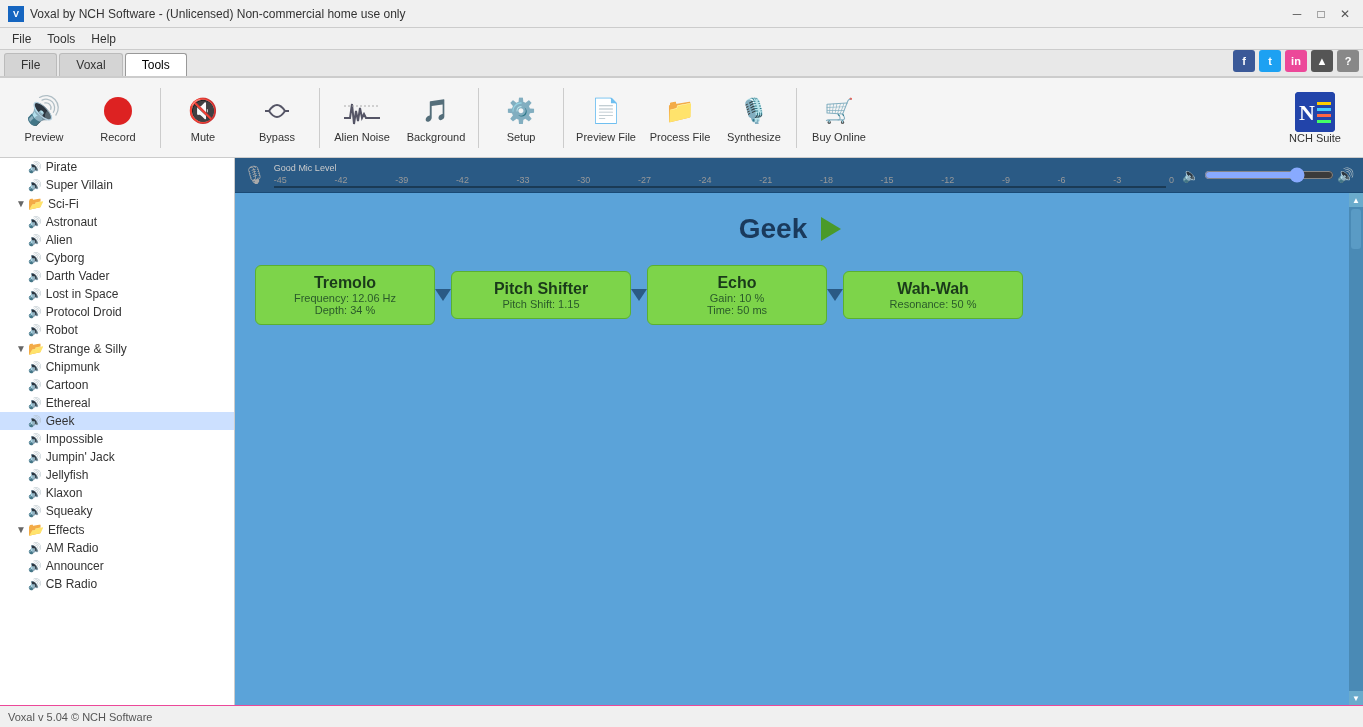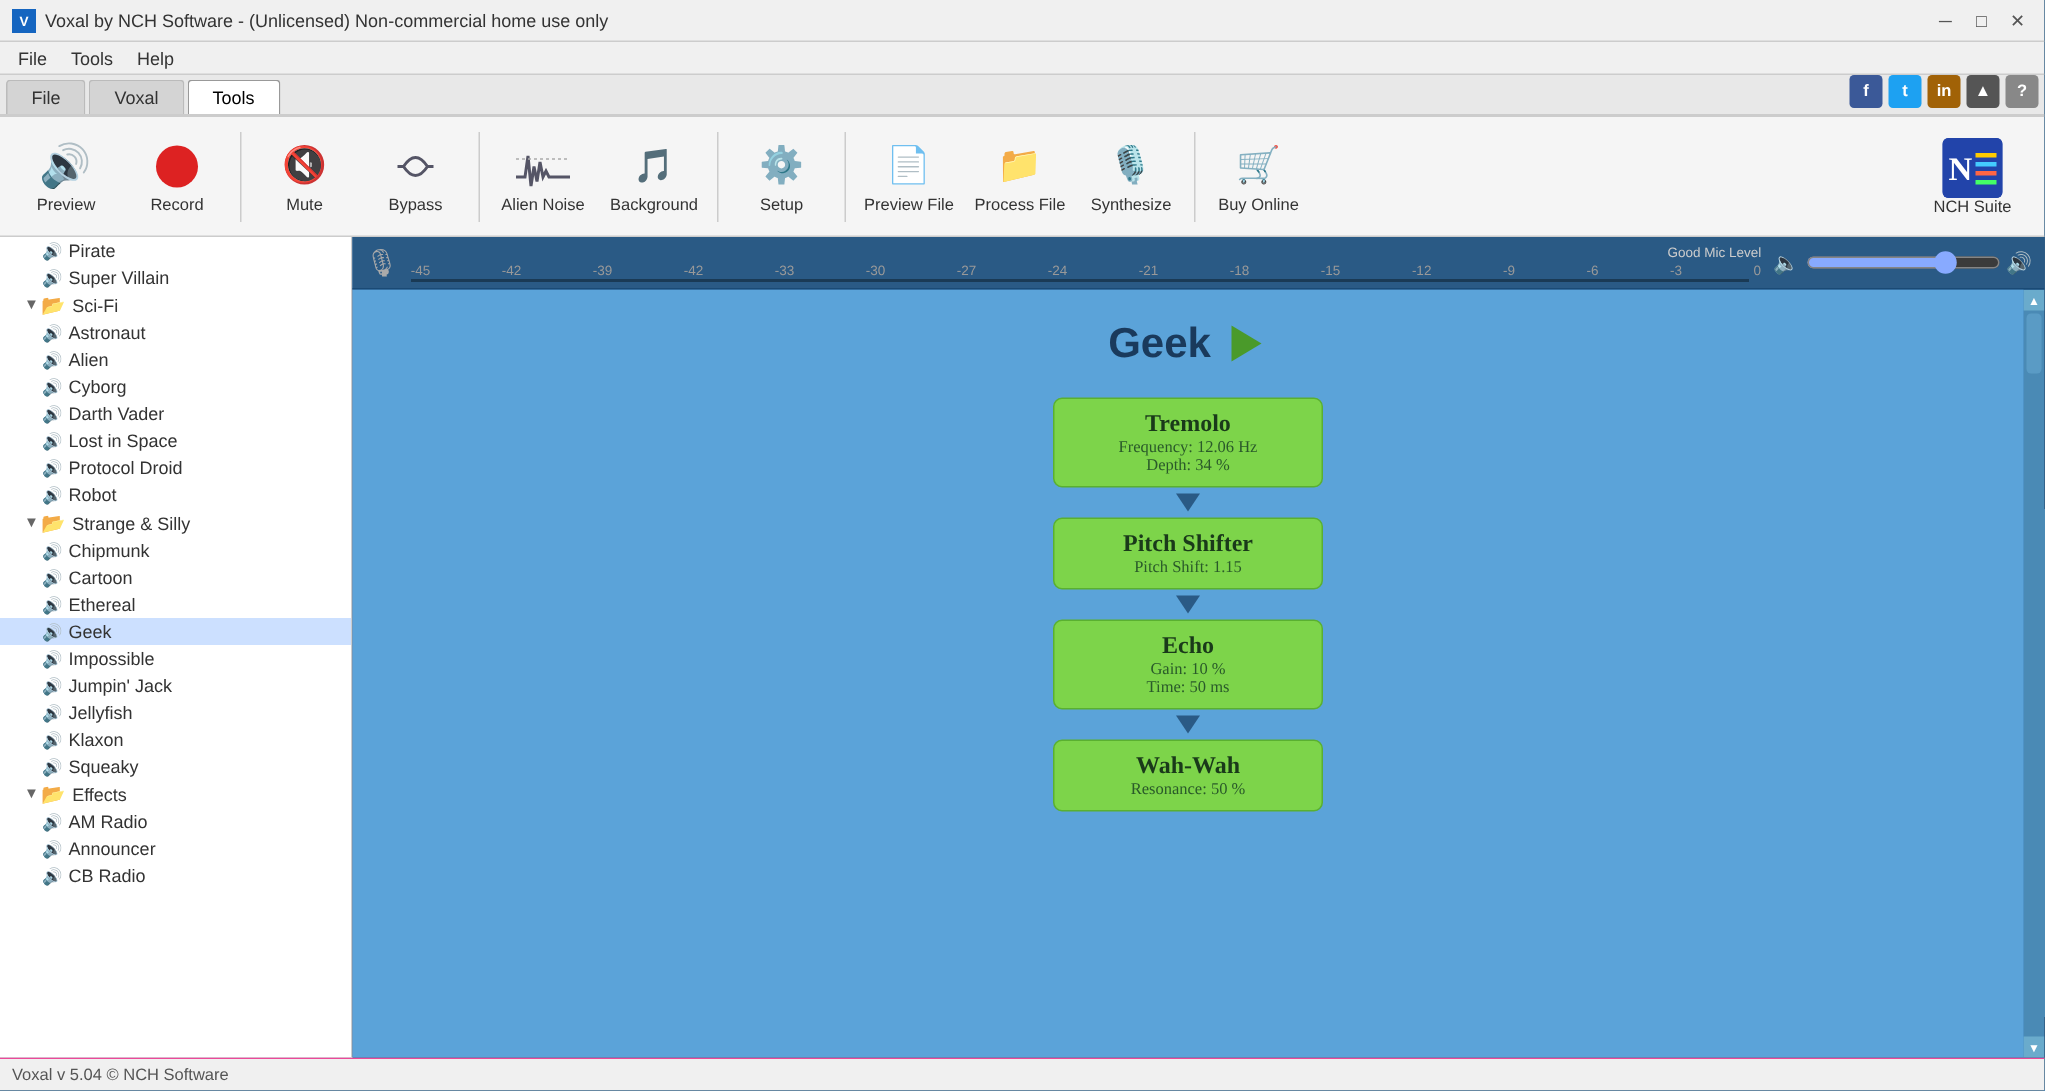--- a/index.html
+++ b/index.html
@@ -203,25 +203,24 @@
       width: 0;
       height: 0;
       border-top: 12px solid transparent;
       border-bottom: 12px solid transparent;
       border-left: 20px solid #4a9a2a;
     }
 
     
     .effect-chain {
       display: flex;
-      flex-direction: column;
+      flex-direction: row;
       align-items: center;
       gap: 0;
       width: 100%;
-      font-family: Liberation Serif, serif;
     }
     .effect-box {
       background: #7dd44a;
       border: 1px solid #5ab030;
       border-radius: 6px;
       padding: 8px 16px;
       width: 180px;
       text-align: center;
       cursor: pointer;
     }
@@ -286,21 +285,21 @@
   <span class="menu-item">Help</span>
 </div>
 
 <div id="tab-bar">
   <div class="tab">File</div>
   <div class="tab">Voxal</div>
   <div class="tab active">Tools</div>
   <div id="social-icons">
     <div class="social-icon" style="background:#3b5998;">f</div>
     <div class="social-icon" style="background:#1da1f2;">t</div>
-    <div class="social-icon" style="background:#a16207;">in</div>
+    <div class="social-icon" style="background:#ec4899;">in</div>
     <div class="social-icon" style="background:#555;">▲</div>
     <div class="social-icon" style="background:#888;">?</div>
   </div>
 </div>
 
 <div id="toolbar">
 
   <div class="tool-btn">
     <div class="tool-icon" style="font-size:28px; color:#3355aa;">🔊</div>
     <div class="tool-label">Preview</div>
@@ -490,21 +489,21 @@
       <span class="voice-icon">🔊</span>
       <span>CB Radio</span>
     </div>
   </div>
 
   <div id="audio-area">
 
     <div id="level-meter">
       <span id="mic-icon">🎙</span>
       <div style="flex:1; position:relative; display:flex; flex-direction:column; justify-content:center;">
-        <div style="font-size:9px; color:#ccc; text-align:right; margin-bottom:2px;">Good Mic Level</div>
+        <div style="font-size:9px; color:#ccc; text-align:left; margin-bottom:2px;">Good Mic Level</div>
         <div style="display:flex; justify-content:space-between; font-size:9px; color:#999; margin-bottom:1px;">
           <span>-45</span>
             <span>-42</span>
             <span>-39</span>
             <span>-42</span>
             <span>-33</span>
             <span>-30</span>
             <span>-27</span>
             <span>-24</span>
             <span>-21</span>

